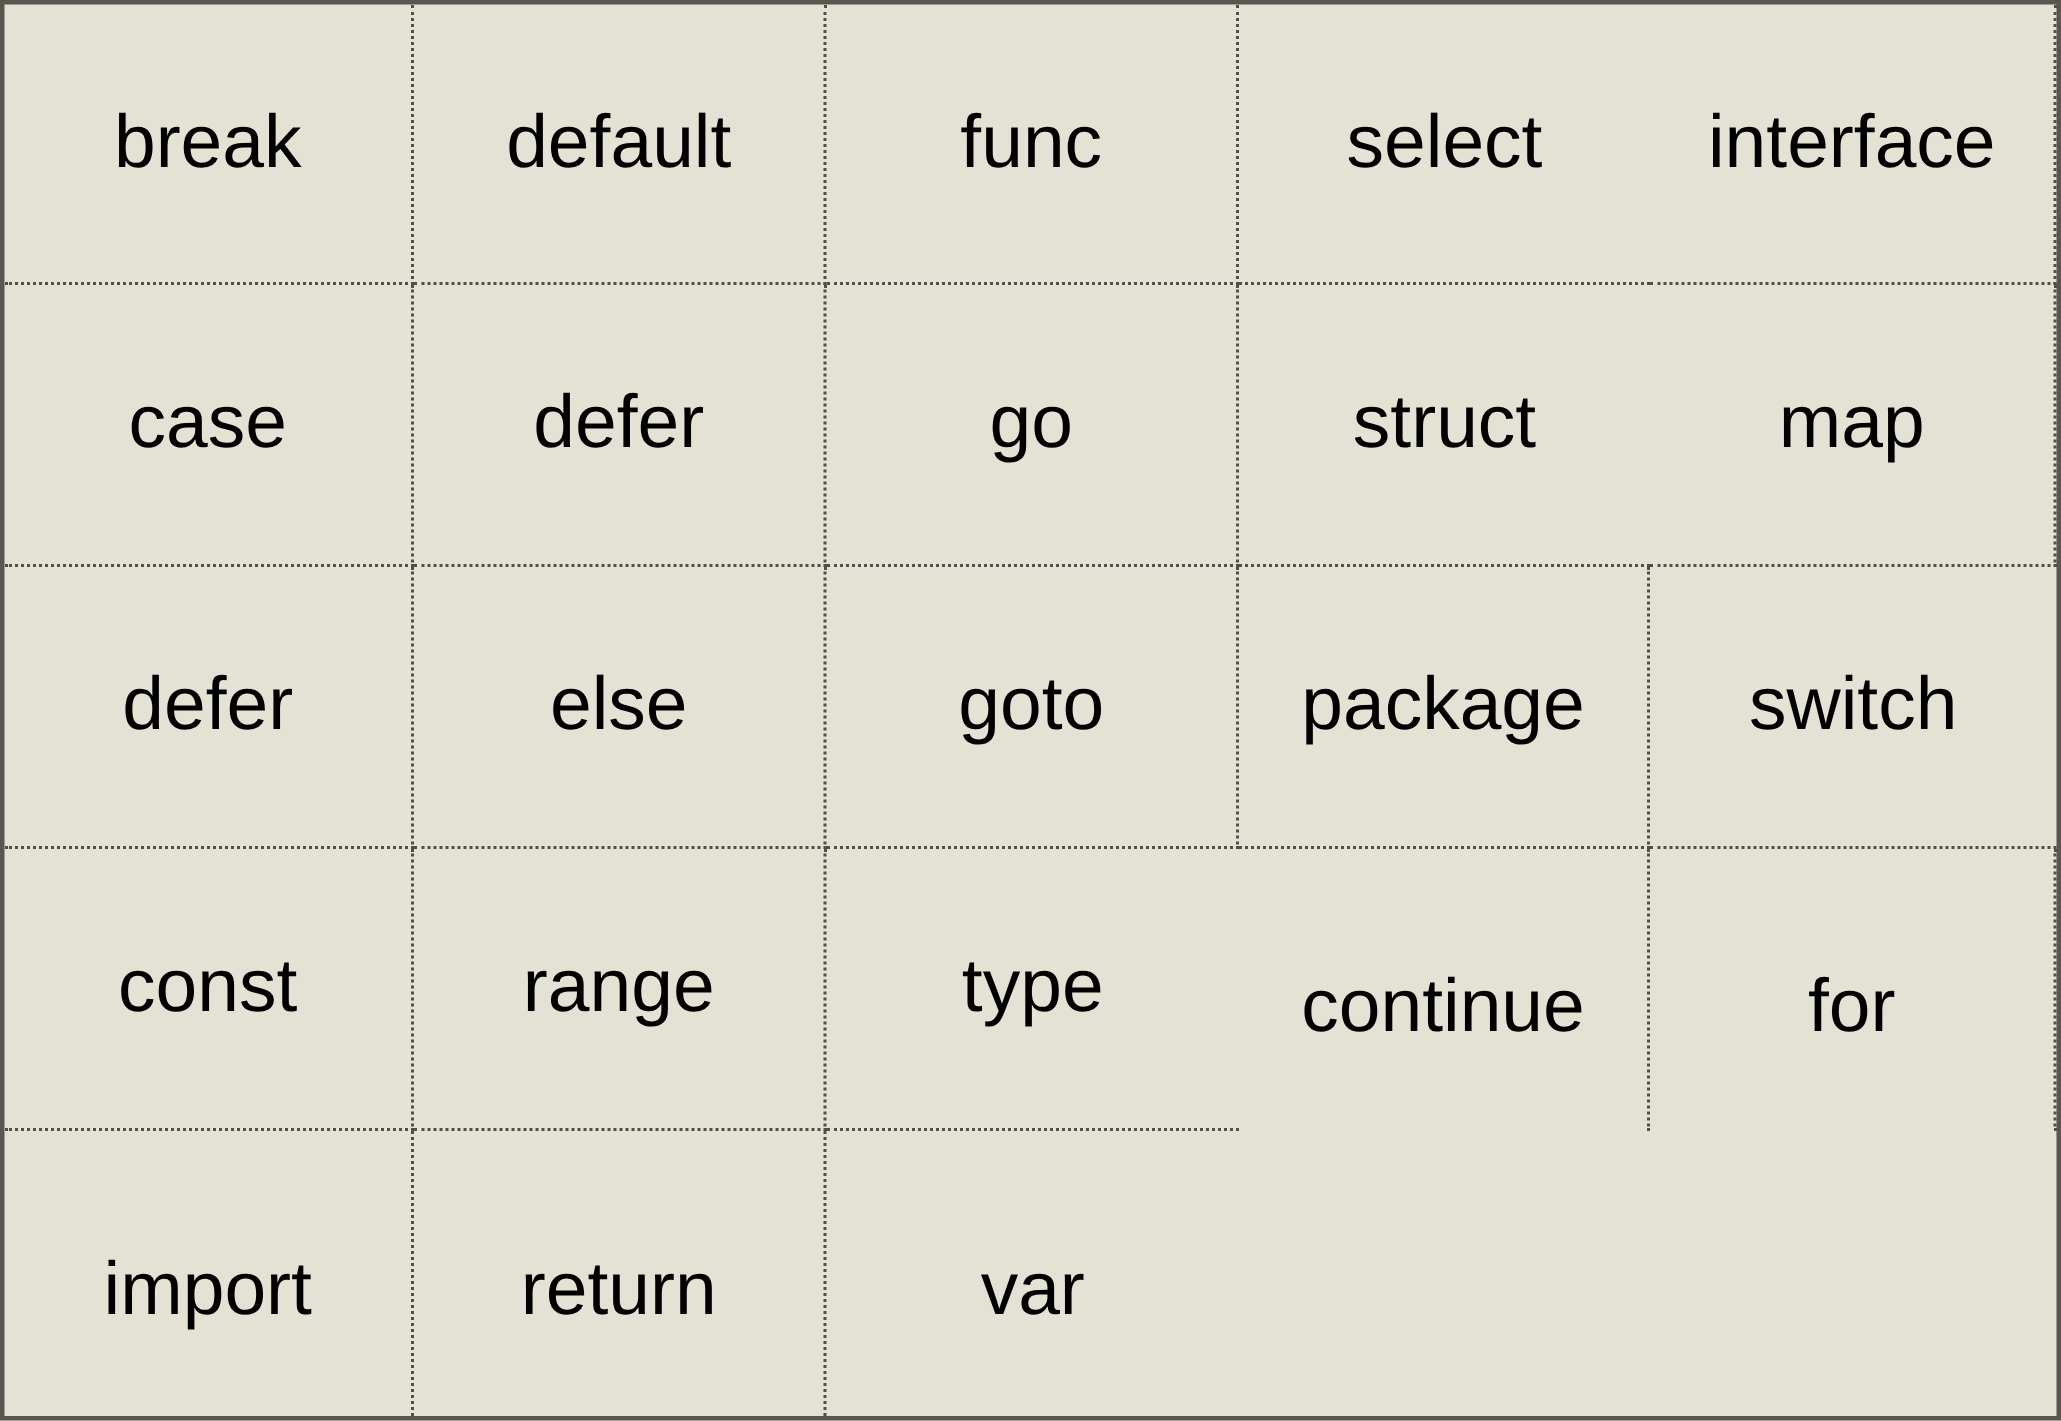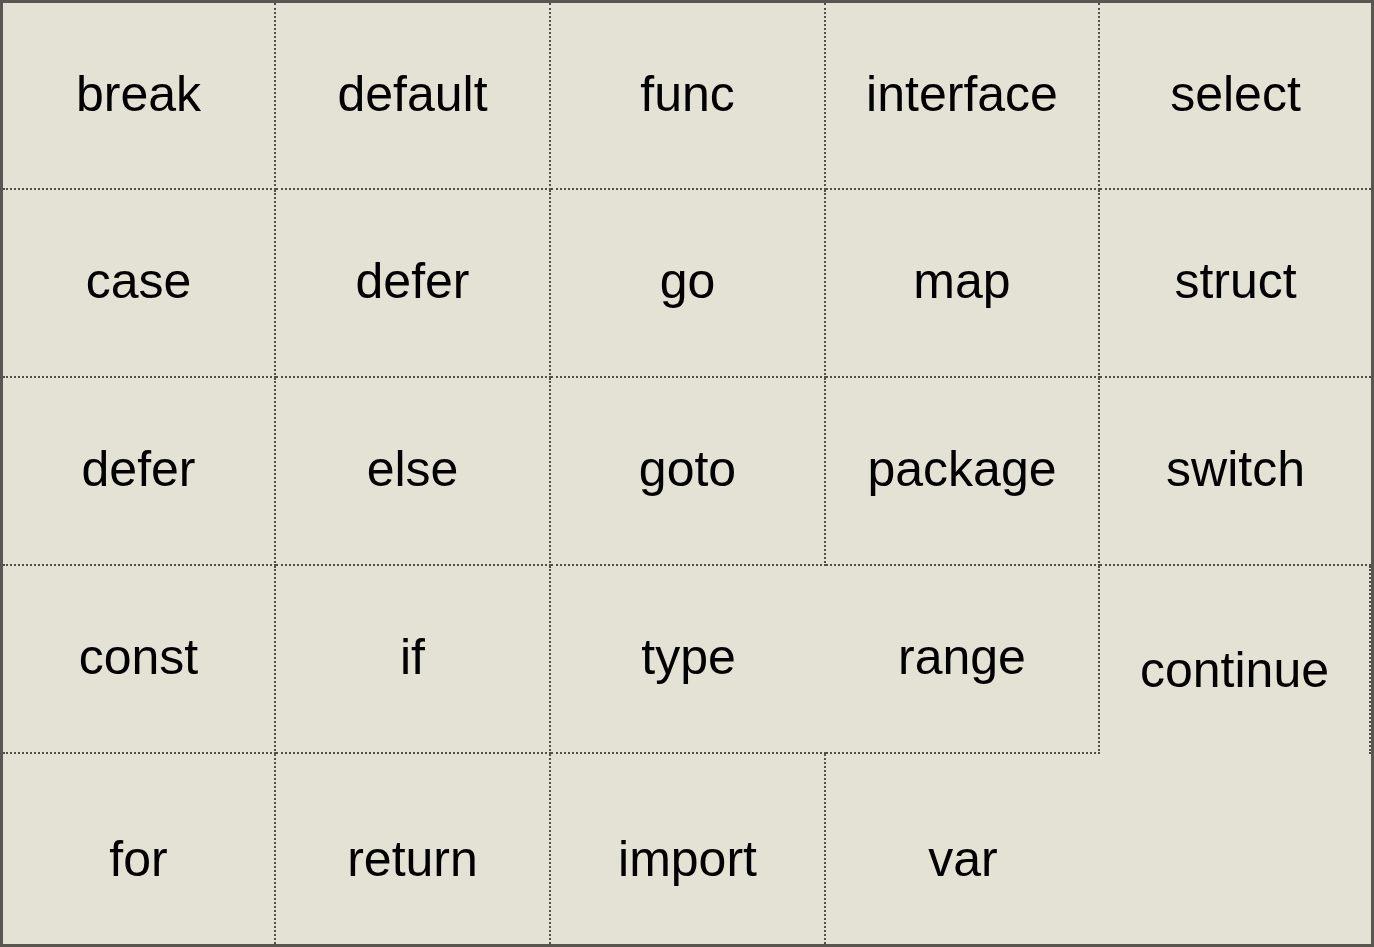--- a/index.html
+++ b/index.html
@@ -71,41 +71,41 @@
 
   <div class="grid-cell">
     <span class="cell-label">break</span>
   </div>
   <div class="grid-cell">
     <span class="cell-label">default</span>
   </div>
   <div class="grid-cell">
     <span class="cell-label">func</span>
   </div>
+  <div class="grid-cell last-col">
+    <span class="cell-label">select</span>
+  </div>
   <div class="grid-cell">
     <span class="cell-label">interface</span>
-  </div>
-  <div class="grid-cell last-col">
-    <span class="cell-label">select</span>
   </div>
 
   <div class="grid-cell">
     <span class="cell-label">case</span>
   </div>
   <div class="grid-cell">
     <span class="cell-label">defer</span>
   </div>
   <div class="grid-cell">
     <span class="cell-label">go</span>
   </div>
+  <div class="grid-cell last-col">
+    <span class="cell-label">struct</span>
+  </div>
   <div class="grid-cell">
     <span class="cell-label">map</span>
-  </div>
-  <div class="grid-cell last-col">
-    <span class="cell-label">struct</span>
   </div>
 
   <div class="grid-cell">
     <span class="cell-label">defer</span>
   </div>
   <div class="grid-cell">
     <span class="cell-label">else</span>
   </div>
   <div class="grid-cell">
     <span class="cell-label">goto</span>
@@ -114,38 +114,35 @@
     <span class="cell-label">package</span>
   </div>
   <div class="grid-cell last-col">
     <span class="cell-label">switch</span>
   </div>
 
   <div class="grid-cell">
     <span class="cell-label">const</span>
   </div>
   <div class="grid-cell">
-    <span class="cell-label">if</span>
+    <span class="cell-label">range</span>
   </div>
   <div class="grid-cell last-col">
     <span class="cell-label">type</span>
-  </div>
-  <div class="grid-cell">
-    <span class="cell-label">range</span>
   </div>
 
   <div class="grid-cell last-row">
     <span class="cell-label">continue</span>
   </div>
   <div class="grid-cell last-row">
     <span class="cell-label">for</span>
   </div>
   <div class="grid-cell last-row">
-    <span class="cell-label">return</span>
+    <span class="cell-label">import</span>
   </div>
   <div class="grid-cell last-row">
-    <span class="cell-label">import</span>
+    <span class="cell-label">return</span>
   </div>
   <div class="grid-cell last-row last-col">
     <span class="cell-label">var</span>
   </div>
 
 </div>
 
 </body></html>

